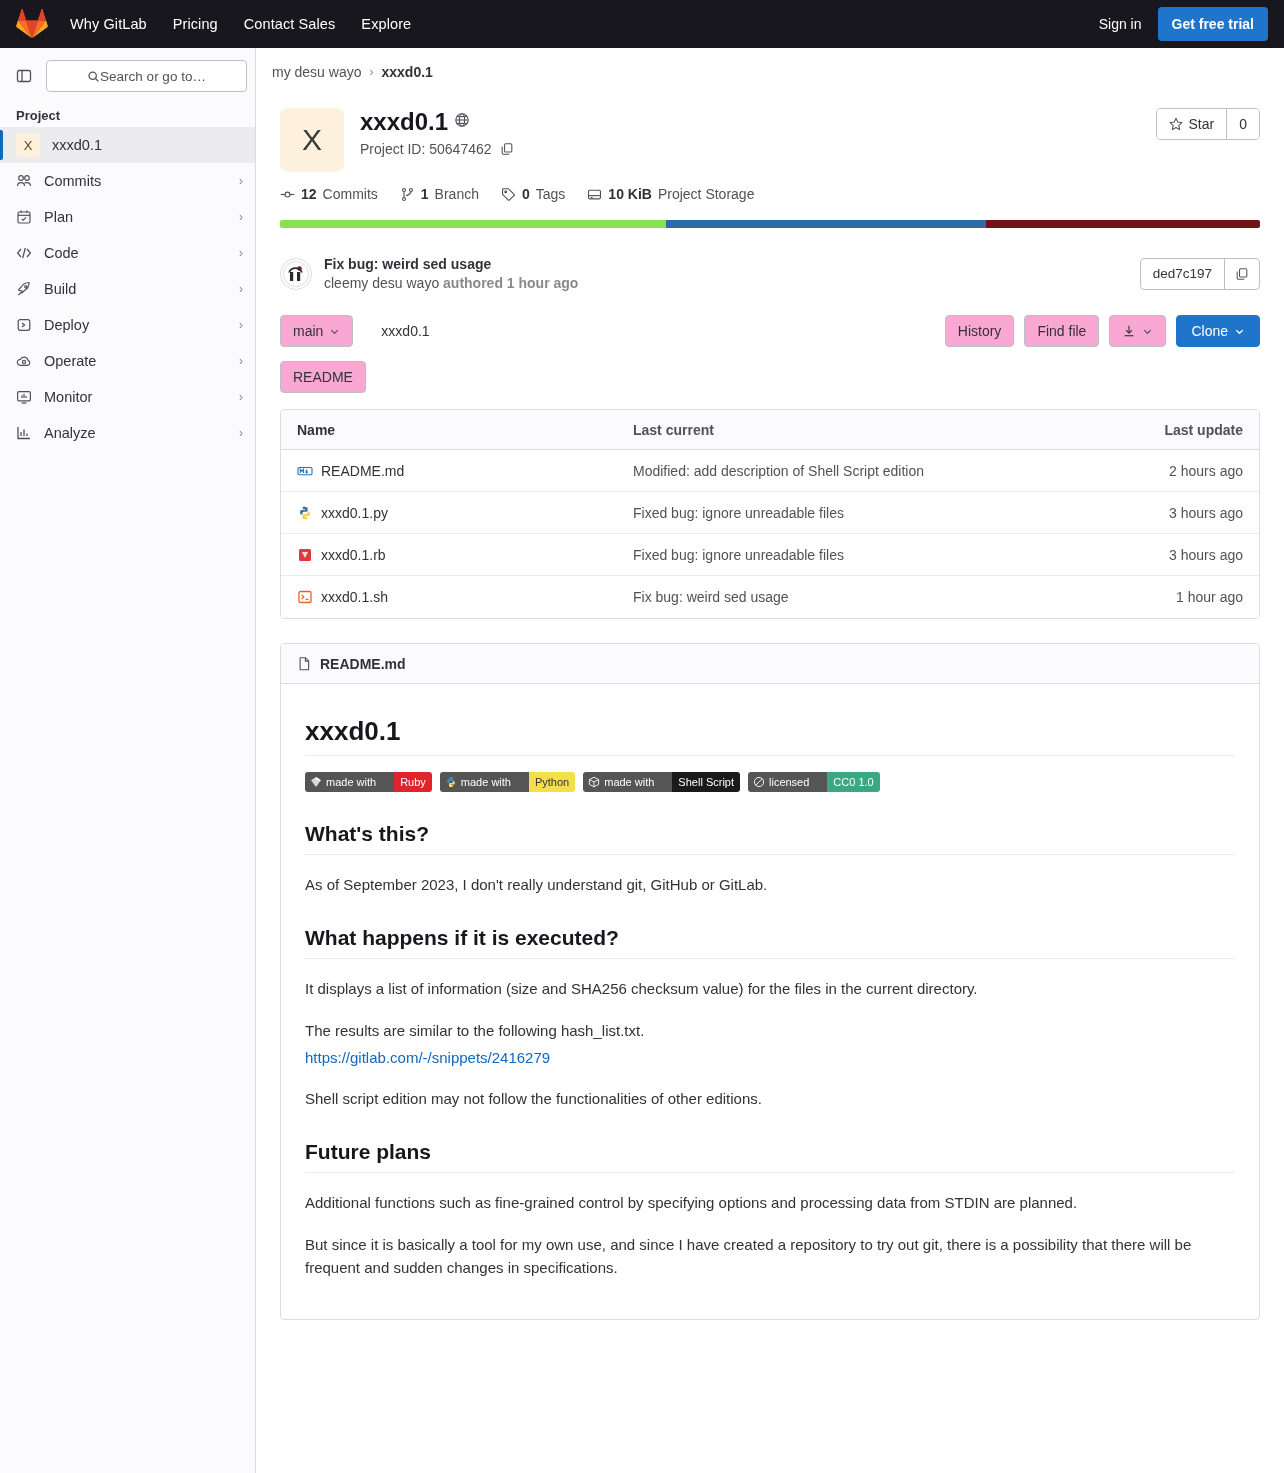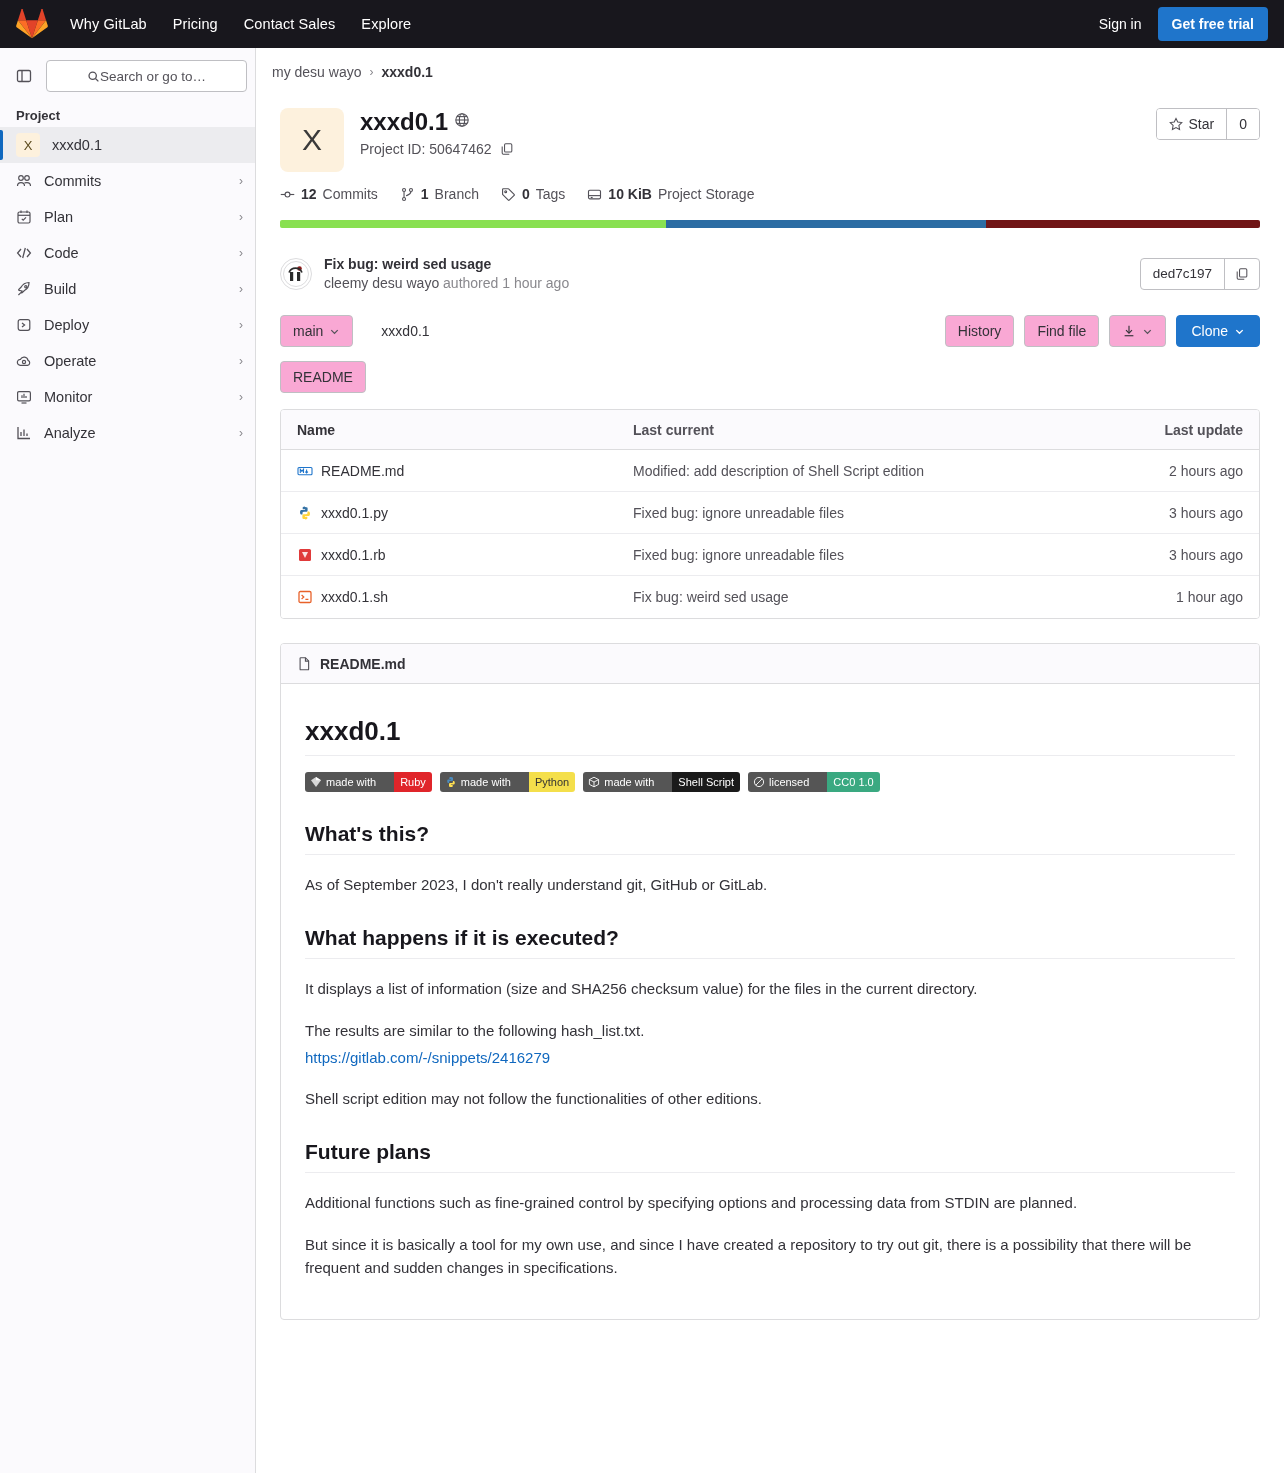--- a/index.html
+++ b/index.html
@@ -120,21 +120,21 @@
     display:flex; align-items:center; margin-top: 18px;
     padding: 10px 0; gap: 12px;
   }
   .commit-avatar {
     width: 32px; height: 32px; border-radius: 50%; flex:0 0 auto;
     background:#fff; border:1px solid #dcdcde; overflow:hidden;
     display:flex; align-items:center; justify-content:center;
   }
   .commit-title { font-size: 14px; font-weight: bold; color:#333238; }
   .commit-sub { font-size: 14px; color:#535158; margin-top: 3px; }
-  .commit-sub .muted { color:#89888d; }
+  .commit-sub .muted { color:#89888d;font-weight:bold; }
   .sha-wrap {
     margin-left:auto; display:flex; align-items:stretch; height:32px;
     border:1px solid #bfbfc3; border-radius:4px; overflow:hidden; background:#fff;
   }
   .sha-val { display:flex; align-items:center; padding: 0 12px; font-size:13.5px; color:#333238; }
   .sha-copy { display:flex; align-items:center; padding: 0 10px; border-left:1px solid #bfbfc3; cursor:pointer; color:#535158; }
 
   
   .file-toolbar { display:flex; align-items:center; gap: 10px; margin-top: 14px; }
   .btn {

